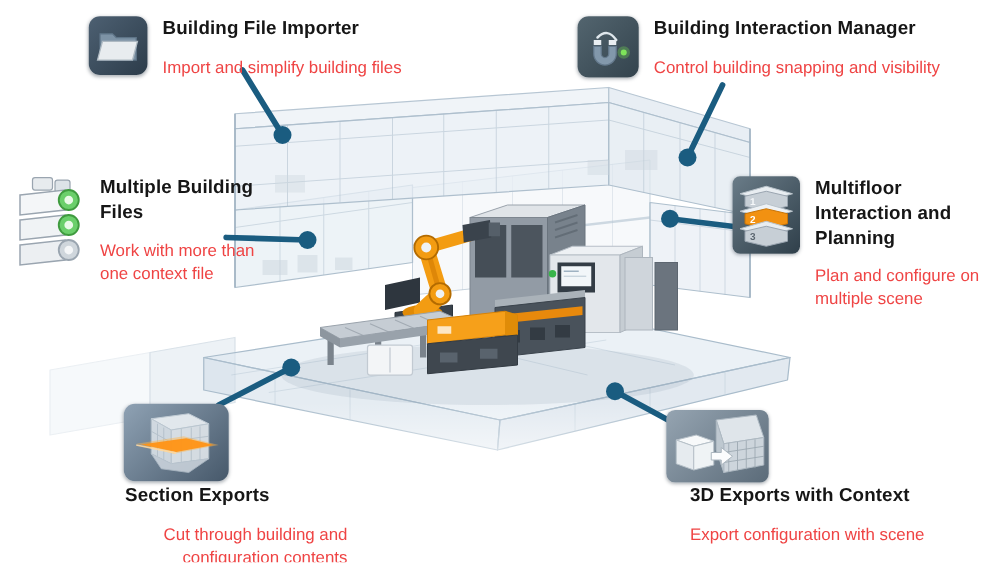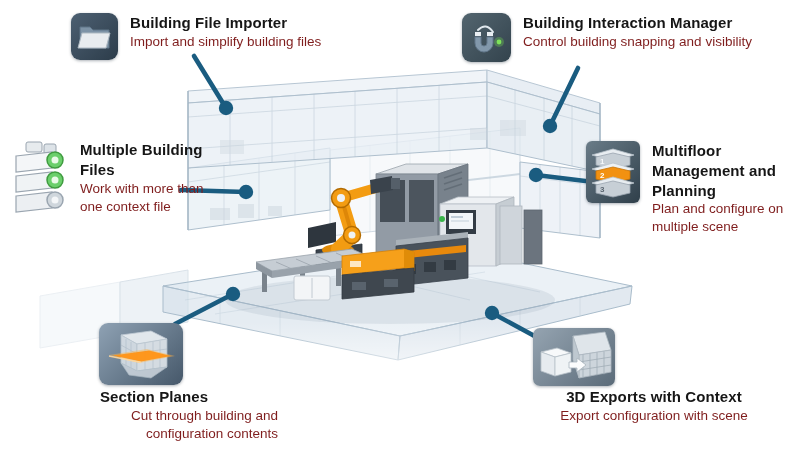--- a/index.html
+++ b/index.html
@@ -5,21 +5,21 @@
   html,body{margin:0;padding:0;background:#ffffff;}
   .canvas{
     position:relative;width:800px;height:450px;background:#ffffff;overflow:hidden;
     font-family:"Liberation Sans",sans-serif;padding-left:24px;-webkit-font-smoothing:antialiased;
   }
   .bg-svg{position:absolute;left:0;top:0;width:800px;height:450px;}
   .callout{position:absolute;display:flex;gap:12px;align-items:flex-start;}
   .icon-box{flex:none;border-radius:9px;box-shadow:0 1px 3px rgba(20,35,50,.35);overflow:hidden;}
   .icon-plain{flex:none;}
   .callout-title{font-weight:700;font-size:15px;color:#161616;line-height:1.32;letter-spacing:.1px;}
-  .callout-desc{font-size:13.5px;color:#7f1d1d;line-height:1.33;margin-top:0;}
+  .callout-desc{font-size:13.5px;color:#ef4444;line-height:1.33;margin-top:12px;}
   .abs{position:absolute;}
 </style>
 </head>
 <body>
 
 <div class="canvas">
 
   <svg class="bg-svg" viewBox="0 0 800 450">
     <defs>
       <linearGradient id="fadeWhite" x1="0" y1="0" x2="0" y2="1">
@@ -288,21 +288,21 @@
         <polygon points="6,28 27,22 48,28 27,34" fill="#eef2f5" stroke="#b9c3cb" stroke-width="0.8"></polygon>
         <polygon points="10,30 27,26 44,30 44,38 27,42 10,38" fill="#f29111" stroke="#c77408" stroke-width="0.8"></polygon>
         <polygon points="6,42 27,36 48,42 27,48" fill="#e8edf1" stroke="#b9c3cb" stroke-width="0.8"></polygon>
         <polygon points="10,44 27,40 44,44 44,52 27,56 10,52" fill="#c7cfd6" stroke="#9aa5b0" stroke-width="0.8"></polygon>
         <text x="14" y="23" font-size="8" font-weight="bold" fill="#f6f8fa">1</text>
         <text x="14" y="37" font-size="8" font-weight="bold" fill="#ffffff">2</text>
         <text x="14" y="51" font-size="8" font-weight="bold" fill="#5b6670">3</text>
       </svg>
     </div>
     <div style="width:146px;">
-      <div class="callout-title">Multifloor Management and Planning</div>
+      <div class="callout-title">Multifloor Interaction and Planning</div>
       <div class="callout-desc">Plan and configure on multiple scene</div>
     </div>
   </div>
 
   <div>
     <div class="abs icon-box" style="left:99px;top:323px;width:84px;height:62px;background:linear-gradient(135deg,#8fa2b4,#46586a);">
       <svg width="84" height="62" viewBox="0 0 84 62">
         <polygon points="22,12 52,8 68,16 38,21" fill="#eef2f5" stroke="#c8d2da" stroke-width="0.8" opacity="0.9"></polygon>
         <polygon points="22,12 38,21 38,48 22,40" fill="#dfe6ec" stroke="#b9c5cf" stroke-width="0.8" opacity="0.85"></polygon>
         <polygon points="38,21 68,16 68,44 38,48" fill="#e9eef2" stroke="#b9c5cf" stroke-width="0.8" opacity="0.85"></polygon>
@@ -315,21 +315,21 @@
           <line x1="38" y1="30" x2="68" y2="26"></line>
             <line x1="22" y1="22" x2="38" y2="31"></line>
         </g>
         <polygon points="10,32 48,26 76,33 40,40" fill="#ffb347" opacity="0.45"></polygon>
         <polygon points="14,32.5 50,27.5 72,33 42,38.5" fill="#ff9416" opacity="0.95"></polygon>
         <line x1="10" y1="33" x2="42" y2="39.5" stroke="#ffd9a0" stroke-width="1.4" opacity="0.9"></line>
         <polygon points="22,40 38,48 68,44 52,55 30,52" fill="#d6dee5" stroke="#b9c5cf" stroke-width="0.7" opacity="0.8"></polygon>
       </svg>
     </div>
     <div class="abs" style="left:100px;top:387px;width:200px;">
-      <div class="callout-title">Section Planes</div>
+      <div class="callout-title">Section Exports</div>
       <div class="callout-desc" style="width:178px;text-align:right;">Cut through building and configuration contents</div>
     </div>
   </div>
 
   <div>
     <div class="abs icon-box" style="left:533px;top:328px;width:82px;height:58px;border-radius:7px;background:linear-gradient(135deg,#95a4b1,#5b6b79);">
       <svg width="82" height="58" viewBox="0 0 82 58">
         <polygon points="40,8 72,4 78,22 46,27" fill="#dfe5ea" stroke="#aeb9c2" stroke-width="0.8"></polygon>
         <polygon points="46,27 78,22 78,44 46,50" fill="#cdd5dc" stroke="#aeb9c2" stroke-width="0.8"></polygon>
         <polygon points="40,8 46,27 46,50 40,32" fill="#bec8d0" stroke="#aeb9c2" stroke-width="0.8"></polygon>
@@ -340,19 +340,19 @@
             <line x1="71" y1="23.5" x2="71" y2="46.5"></line>
           <line x1="46" y1="34" x2="78" y2="29"></line>
             <line x1="46" y1="42" x2="78" y2="37"></line>
         </g>
         <polygon points="8,24 24,20 38,25 22,29" fill="#f7f9fa" stroke="#b7c1c9" stroke-width="0.8"></polygon>
         <polygon points="8,24 22,29 22,48 8,43" fill="#e6ebef" stroke="#b7c1c9" stroke-width="0.8"></polygon>
         <polygon points="22,29 38,25 38,44 22,48" fill="#eff3f5" stroke="#b7c1c9" stroke-width="0.8"></polygon>
         <path d="M36,34 h8 v-4 l9,7 -9,7 v-4 h-8 z" fill="#fbfcfd" stroke="#aab5be" stroke-width="0.8"></path>
       </svg>
     </div>
-    <div class="abs" style="left:534px;top:387px;width:240px;text-align:center;">
+    <div class="abs" style="left:552px;top:387px;width:240px;">
       <div class="callout-title">3D Exports with Context</div>
       <div class="callout-desc">Export configuration with scene</div>
     </div>
   </div>
 
 </div>
 
 </body></html>

